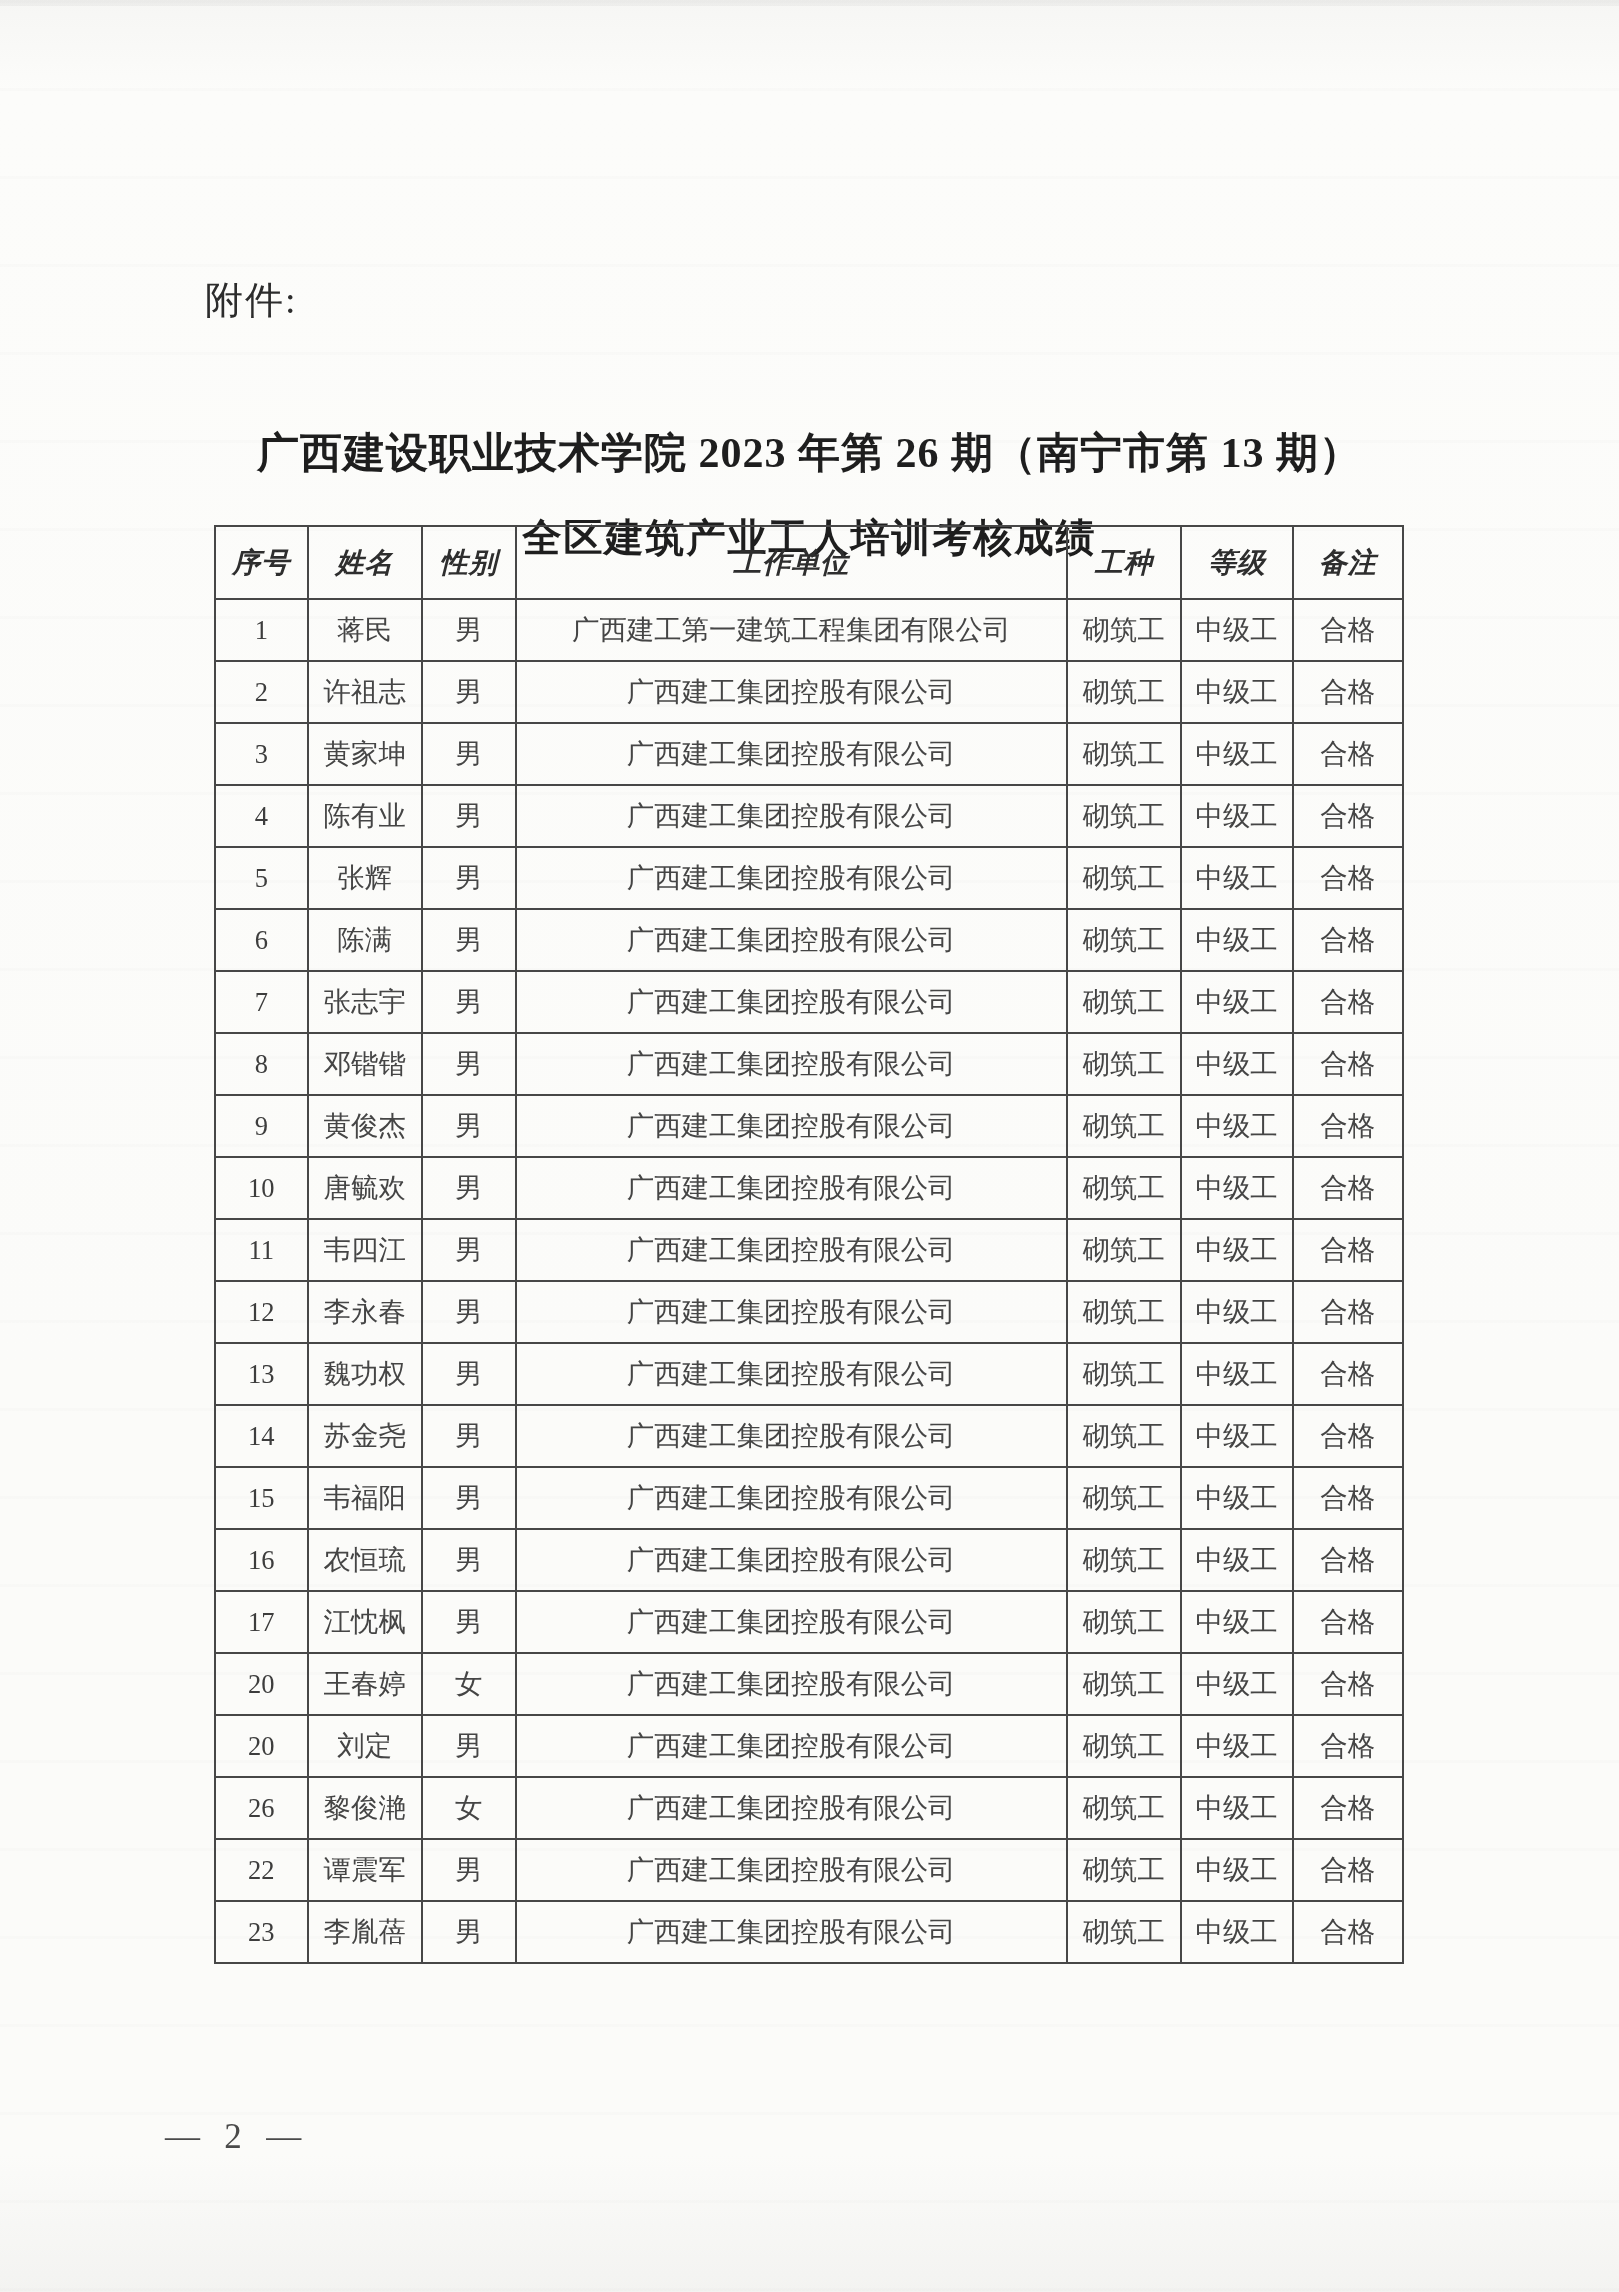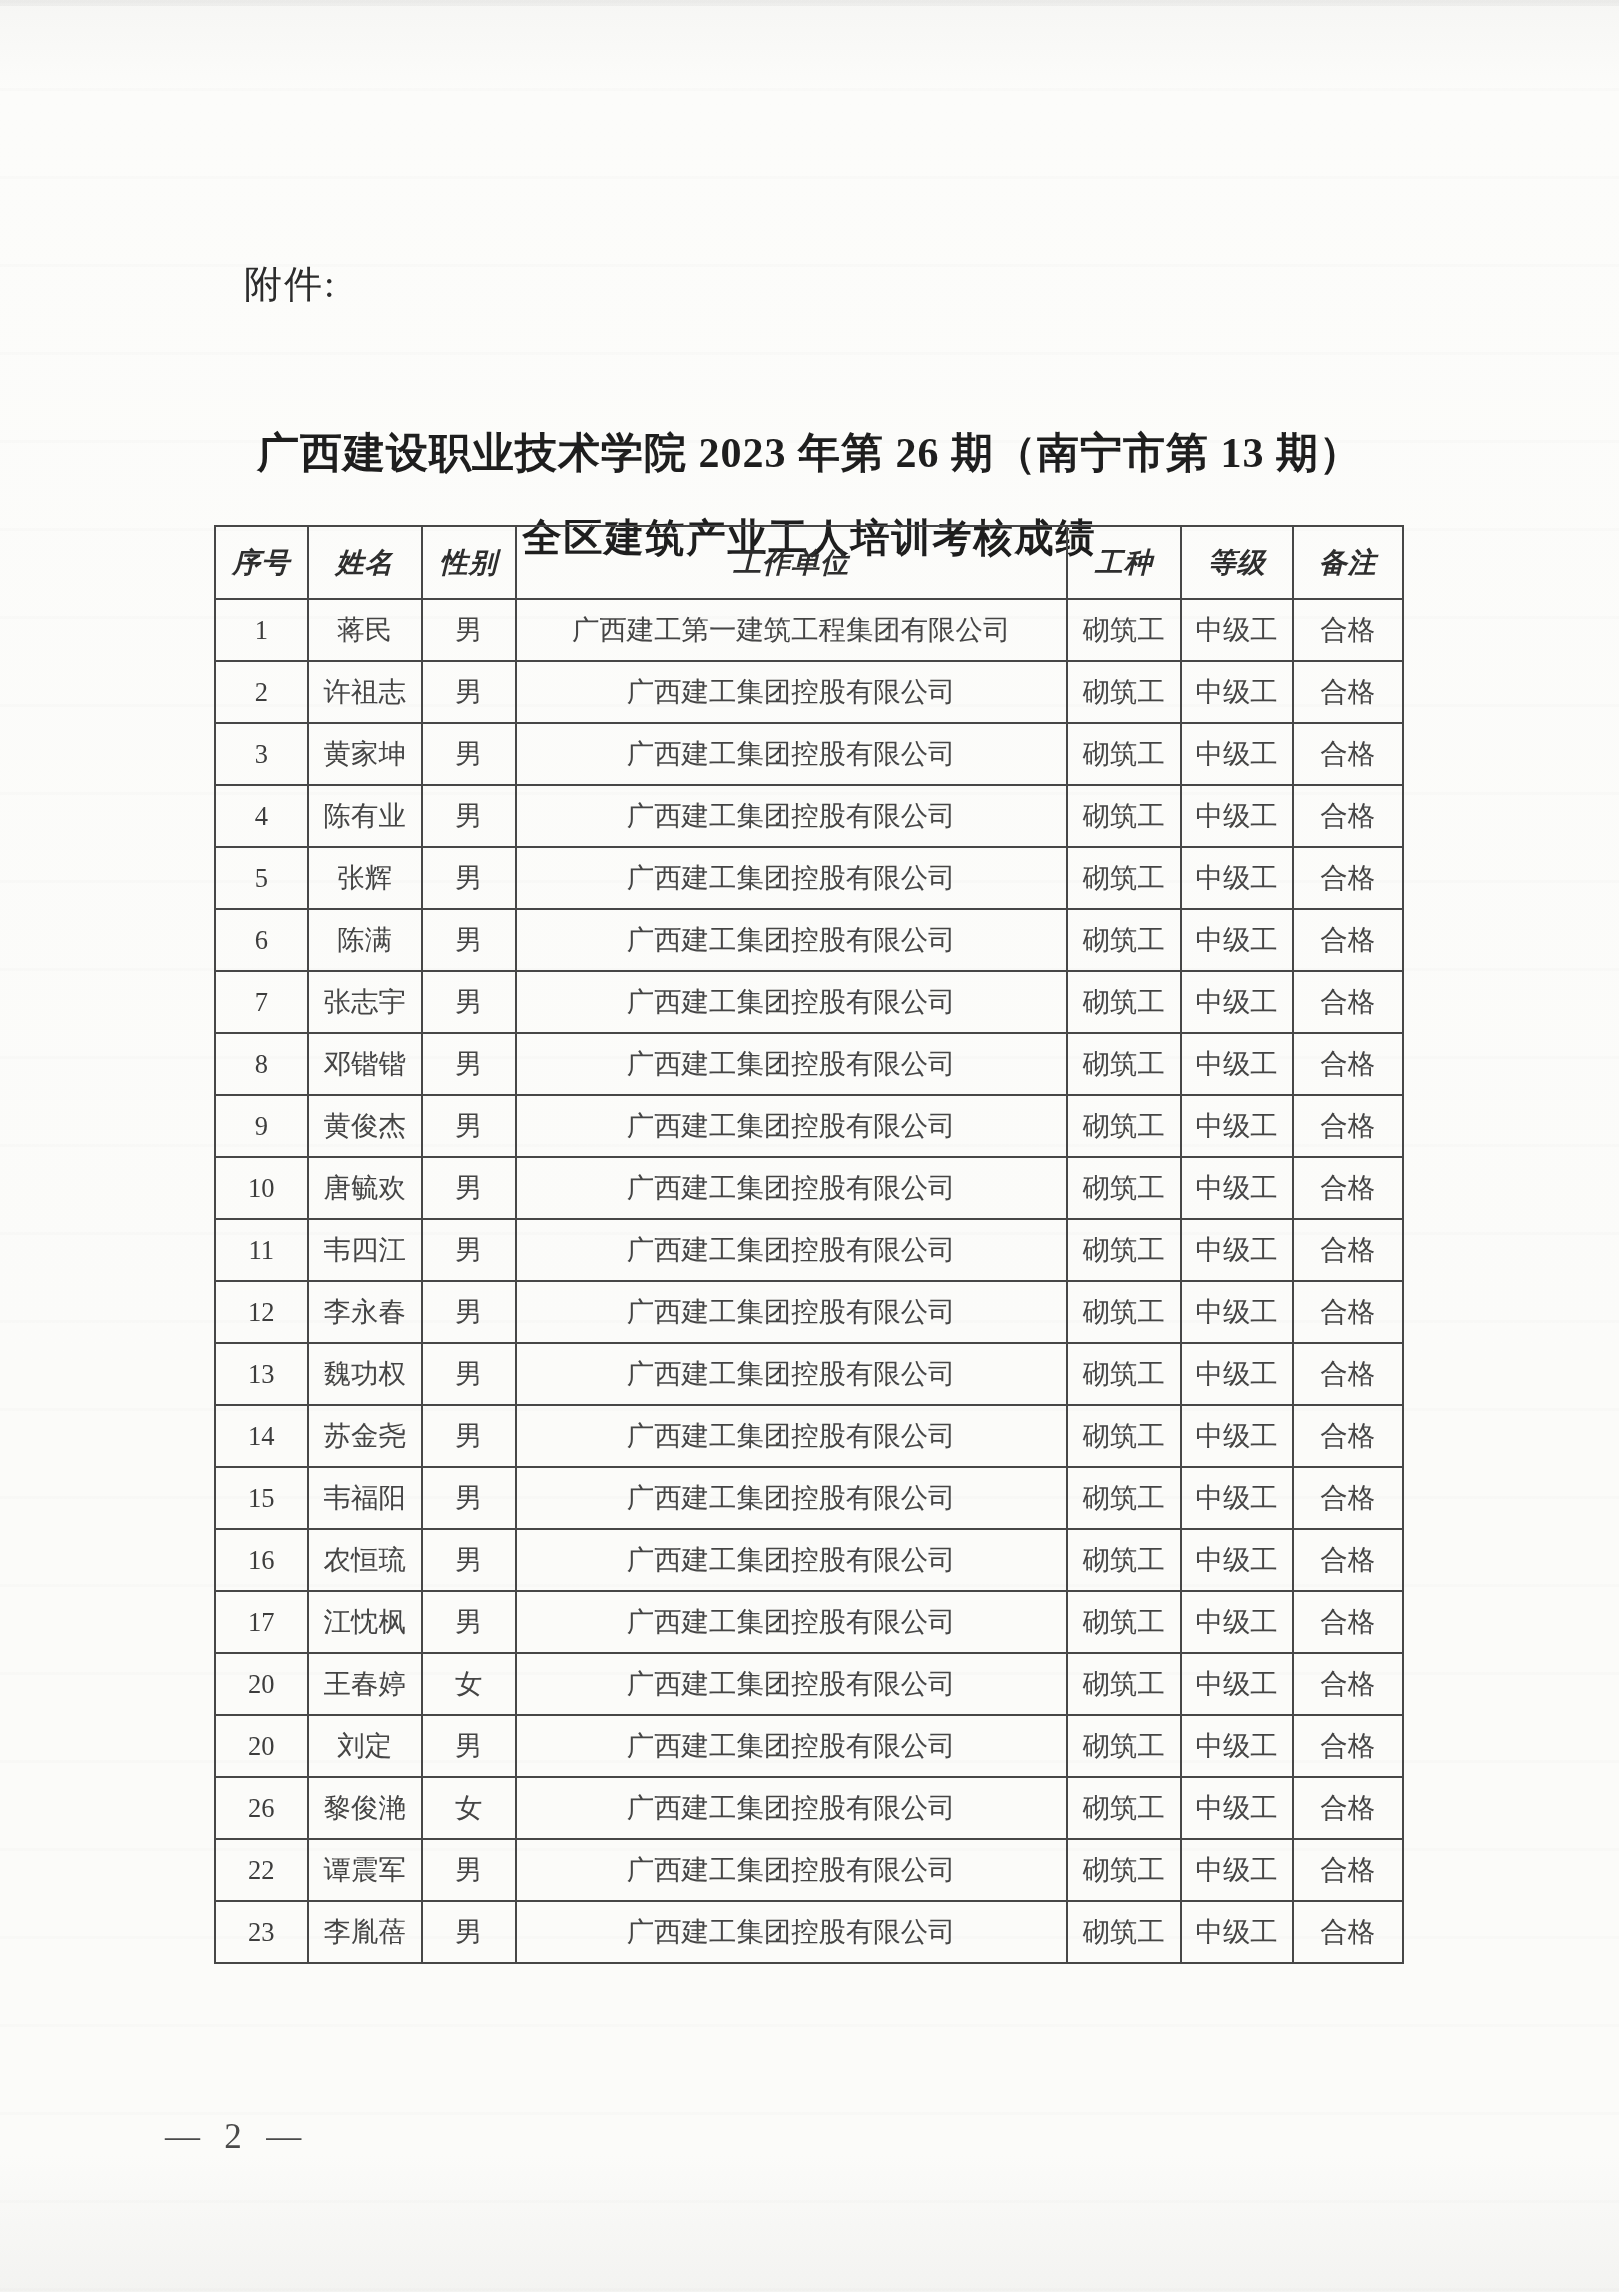--- a/index.html
+++ b/index.html
@@ -23,25 +23,24 @@
     position: absolute;
     inset: 0;
     background:
       linear-gradient(180deg, rgba(0,0,0,0.035) 0 5.9px, transparent 5.9px 100%),
       repeating-linear-gradient(180deg, rgba(0,0,0,0.012) 0 2.9px, transparent 2.9px 88px);
     pointer-events: none;
   }
   .attachment-label {
     position: absolute;
     left: 205px;
-    top: 259px;
+    top: 275px;
     font-size: 38px;
     letter-spacing: 2px;
     color: #2c2c2c;
-    margin-left: 39px;
   }
   .title-line {
     position: absolute;
     left: 0;
     width: 1619px;
     text-align: center;
     font-weight: 700;
     color: #1e1e1e;
     white-space: nowrap;
     margin-top: 45px;

